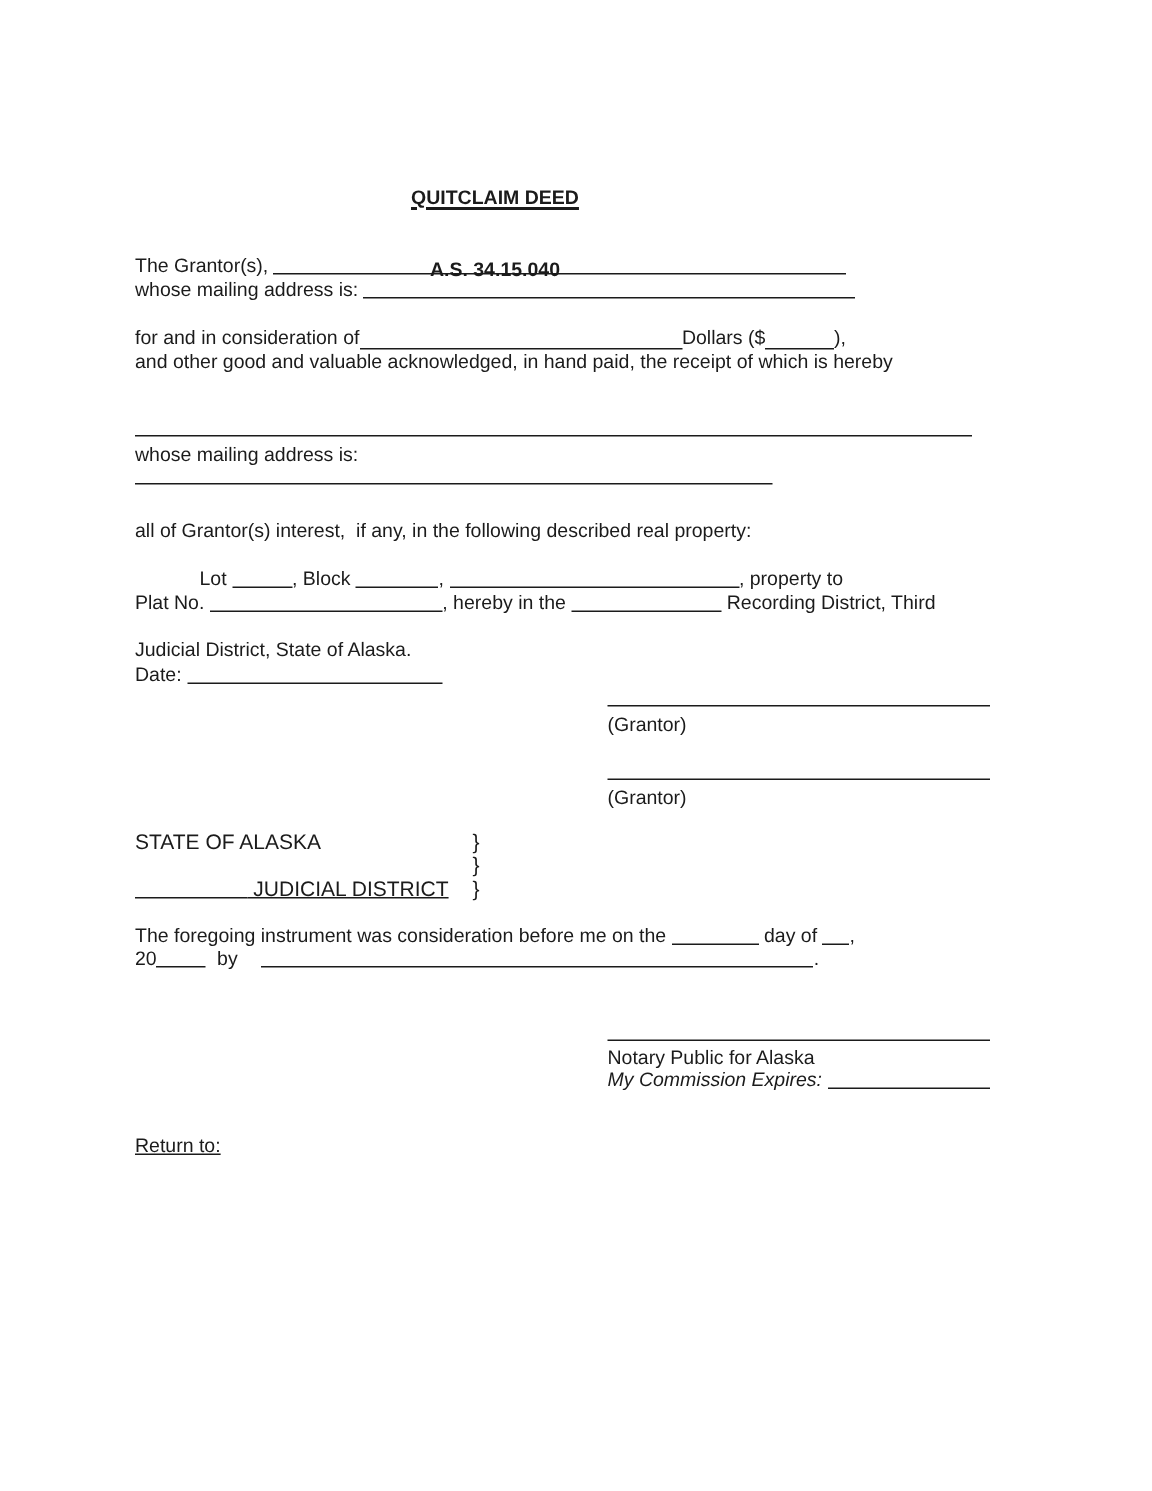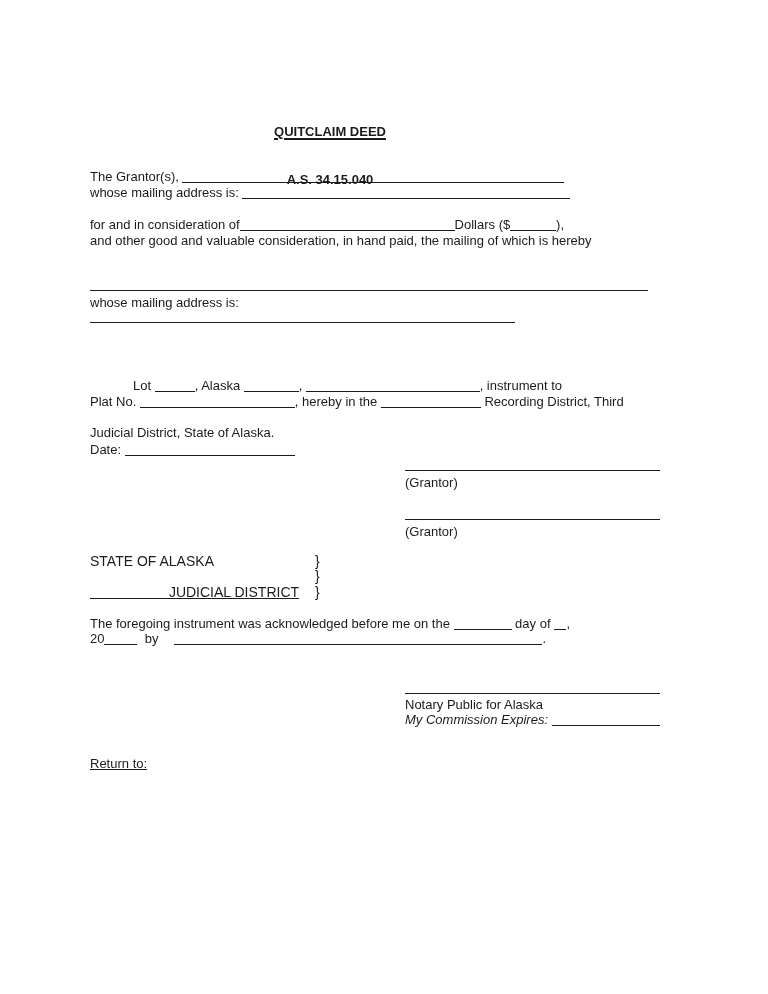--- a/index.html
+++ b/index.html
@@ -38,43 +38,44 @@
 
   <div class="fline" style="top:169px; left:90px; right:96px;">
     <span class="t">The Grantor(s), </span>
     <span class="blank fill"></span>
   </div>
   <div class="fline" style="top:185px; left:90px; right:90px;">
     <span class="t">whose mailing address is: </span>
     <span class="blank fill"></span>
   </div>
 
-  <div class="fline" style="top:217px; left:90px; right:96px;">
+  <div class="fline" style="top:217px; left:90px; right:96px;align-items:flex-end;">
     <span class="t">for and in consideration of</span>
     <span class="blank w215"></span>
     <span class="t">Dollars ($</span>
     <span class="blank fill"></span>
     <span class="t">),</span>
   </div>
-  <div class="abs" style="top:233px; left:90px;">and other good and valuable consideration, in hand paid, the mailing of which is hereby</div>
+  <div class="abs" style="top:233px; left:90px;">and other good and valuable acknowledged, in hand paid, the receipt of which is hereby</div>
 
   <div class="rule" style="top:290px; left:90px; width:558px;"></div>
   <div class="abs" style="top:295px; left:90px;">whose mailing address is:</div>
   <div class="rule" style="top:322px; left:90px; width:425px;"></div>
 
+  <div class="abs" style="top:346px; left:90px;">all of Grantor(s) interest,  if any, in the following described real property:</div>
 
   <div class="fline" style="top:378px; left:90px; right:98px;">
     <span class="ind43"></span>
     <span class="t">Lot </span>
     <span class="blank w40"></span>
-    <span class="t">, Alaska </span>
+    <span class="t">, Block </span>
     <span class="blank w55"></span>
     <span class="t">, </span>
     <span class="blank fill"></span>
-    <span class="t">, instrument to</span>
+    <span class="t">, property to</span>
   </div>
   <div class="fline" style="top:394px; left:90px;">
     <span class="t">Plat No. </span>
     <span class="blank w155"></span>
     <span class="t">, hereby in the </span>
     <span class="blank w100"></span>
     <span class="t"> Recording District, Third</span>
   </div>
   <div class="abs" style="top:425px; left:90px;">Judicial District, State of Alaska.</div>
 
@@ -93,21 +94,21 @@
     <span class="brace">}</span>
   </div>
   <div class="abs lg" style="top:568px; left:315px;">}</div>
   <div class="fline lg" style="top:584px; left:90px; right:90px;text-decoration:underline;">
     <span class="blank w75" style="height:14px;"></span>
     <span class="t"> JUDICIAL DISTRICT</span>
     <span class="brace">}</span>
   </div>
 
   <div class="fline" style="top:616px; left:90px; right:90px;">
-    <span class="t">The foregoing instrument was acknowledged before me on the </span>
+    <span class="t">The foregoing instrument was consideration before me on the </span>
     <span class="blank w58"></span>
     <span class="t"> day of </span>
     <span class="blank fill"></span>
     <span class="t">,</span>
   </div>
   <div class="fline" style="top:631px; left:90px;">
     <span class="t">20</span>
     <span class="blank w33"></span>
     <span class="t">  by</span>
     <span class="blank w368 ml16"></span>

